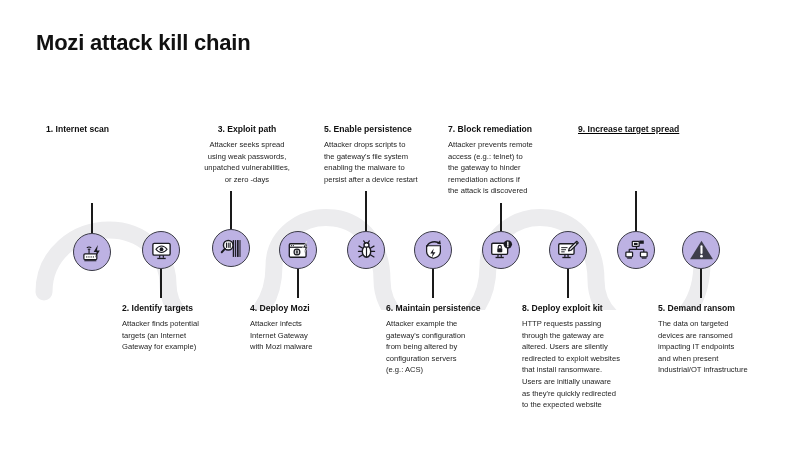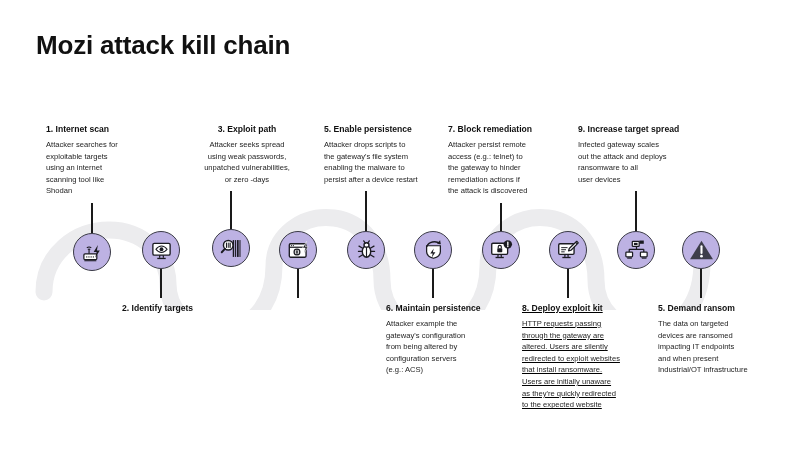--- a/index.html
+++ b/index.html
@@ -12,21 +12,21 @@
   #page {
     position: relative;
     width: 800px; height: 450px;
     background: #ffffff;
   }
 
   
   #title {
     position: absolute;
     left: 36px; top: 30px;
-    font-size: 26px;
+    font-size: 22px;
     font-weight: 700;
     letter-spacing: -0.2px;
     color: #111111;
     white-space: nowrap;
   }
 
   
   #wave-layer {
     position: absolute;
     left: 0; top: 200px;
@@ -117,40 +117,38 @@
       <path d="M8.4 13.2 L8.4 8.6" stroke="#1b1b22" stroke-width="1.2"></path>
       <path d="M6.1 7.2 a3.2 3.2 0 0 1 4.6 0" fill="none" stroke="#1b1b22" stroke-width="1.1"></path>
       <path d="M7.2 9 a1.7 1.7 0 0 1 2.4 0" fill="none" stroke="#1b1b22" stroke-width="1.1"></path>
       <path d="M17.6 4.2 L13.2 11.6 L16.3 11.6 L14.8 17.6 L19.6 10 L16.6 10 Z" fill="#1b1b22"></path>
       <path d="M3.5 20.6 L16 20.6" stroke="#1b1b22" stroke-width="1.1"></path>
     </svg>
         </span>
       </div>
       <div class="txtblk" style="left: 46px; width: 128px; top: 124px;">
         <div class="step-title">1. Internet scan</div>
-        <div class="step-body">Attacker searches for
-exploitable targets
-using an internet
-scanning tool like
-Shodan</div>
       </div>
       <div class="stem" style="left: 160.3px; top: 269px; height: 29px;"></div>
       <div class="node" style="left: 142px; top: 231px;">
         <span style="display: flex;">
     <svg width="23" height="23" viewBox="0 0 24 24">
       <rect x="3" y="4.5" width="18" height="12.4" rx="1.4" fill="#fff" stroke="#1b1b22" stroke-width="1.4"></rect>
       <path d="M6.2 10.7 C8 8.2, 10 7.3, 12 7.3 C14 7.3, 16 8.2, 17.8 10.7 C16 13.2, 14 14.1, 12 14.1 C10 14.1, 8 13.2, 6.2 10.7 Z" fill="none" stroke="#1b1b22" stroke-width="1.2"></path>
       <circle cx="12" cy="10.7" r="2" fill="#1b1b22"></circle>
       <path d="M10.2 16.9 L10 19.6 M14 19.6 L13.8 16.9" stroke="#1b1b22" stroke-width="1.3"></path>
       <path d="M7.6 20.3 L16.4 20.3" stroke="#1b1b22" stroke-width="1.4"></path>
     </svg>
         </span>
       </div>
       <div class="txtblk" style="left: 122px; width: 120px; top: 303px;">
         <div class="step-title">2. Identify targets</div>
+        <div class="step-body">Attacker finds potential
+targets (an Internet
+Gateway for example)</div>
       </div>
       <div class="stem" style="left: 230.3px; top: 191.4px; height: 37.6px;"></div>
       <div class="node" style="left: 212px; top: 229px;">
         <span style="display: flex;">
     <svg width="23" height="23" viewBox="0 0 24 24">
       <rect x="13.3" y="3.2" width="1.5" height="17.6" fill="#1b1b22"></rect>
       <rect x="15.7" y="3.2" width="1.1" height="17.6" fill="#1b1b22"></rect>
       <rect x="17.7" y="3.2" width="1.8" height="17.6" fill="#1b1b22"></rect>
       <rect x="20.3" y="3.2" width="1.1" height="17.6" fill="#1b1b22"></rect>
       <circle cx="8.6" cy="8.6" r="5" fill="#fff" stroke="#1b1b22" stroke-width="1.5"></circle>
@@ -175,20 +173,26 @@
       <rect x="2.4" y="5" width="17.5" height="14" rx="1.2" fill="#fff" stroke="#1b1b22" stroke-width="1.4"></rect>
       <path d="M2.4 8.6 L19.9 8.6" stroke="#1b1b22" stroke-width="1.3"></path>
       <circle cx="4.6" cy="6.8" r="0.65" fill="#1b1b22"></circle>
             <circle cx="6.6" cy="6.8" r="0.65" fill="#1b1b22"></circle>
       <circle cx="10.4" cy="13.6" r="3" fill="none" stroke="#1b1b22" stroke-width="1.3"></circle>
       <path d="M10.4 11.4 L10.4 15.8 M9 13.6 L11.8 13.6" stroke="#1b1b22" stroke-width="1.1"></path>
       <path d="M20.4 2.6 L16.2 9.4 L19 9.4 L17.7 14.8 L22 8.1 L19.3 8.1 Z" fill="#1b1b22" stroke="#fff" stroke-width="0.6"></path>
     </svg>
         </span>
       </div>
+      <div class="txtblk" style="left: 250px; width: 120px; top: 303px;">
+        <div class="step-title">4. Deploy Mozi</div>
+        <div class="step-body">Attacker infects
+Internet Gateway
+with Mozi malware</div>
+      </div>
       <div class="stem" style="left: 365.3px; top: 191.4px; height: 39.6px;"></div>
       <div class="node" style="left: 347px; top: 231px;">
         <span style="display: flex;">
     <svg width="23" height="23" viewBox="0 0 24 24">
       <ellipse cx="12" cy="13" rx="4.4" ry="6" fill="#fff" stroke="#1b1b22" stroke-width="1.5"></ellipse>
       <path d="M12 7.3 L12 18.8" stroke="#1b1b22" stroke-width="1.2"></path>
       <ellipse cx="12" cy="6.2" rx="2.6" ry="2.3" fill="#fff" stroke="#1b1b22" stroke-width="1.4"></ellipse>
       <path d="M10.6 4.2 L9.1 1.9 M13.4 4.2 L14.9 1.9" stroke="#1b1b22" stroke-width="1.3" stroke-linecap="round"></path>
       <path d="M7.6 9.4 L4.2 7.4 M7.3 13 L3.6 13 M7.6 16.6 L4.2 18.7" stroke="#1b1b22" stroke-width="1.3" stroke-linecap="round"></path>
       <path d="M16.4 9.4 L19.8 7.4 M16.7 13 L20.4 13 M16.4 16.6 L19.8 18.7" stroke="#1b1b22" stroke-width="1.3" stroke-linecap="round"></path>
@@ -231,40 +235,40 @@
       <path d="M8.5 16 L8.2 18.6 M11.9 18.6 L11.6 16" stroke="#1b1b22" stroke-width="1.3"></path>
       <path d="M5.8 19.3 L14.4 19.3" stroke="#1b1b22" stroke-width="1.4"></path>
       <circle cx="18.6" cy="5.6" r="4.4" fill="#1b1b22"></circle>
       <path d="M18.6 3.2 L18.6 6.4" stroke="#fff" stroke-width="1.4" stroke-linecap="round"></path>
       <circle cx="18.6" cy="7.8" r="0.8" fill="#fff"></circle>
     </svg>
         </span>
       </div>
       <div class="txtblk" style="left: 448px; width: 122px; top: 124px;">
         <div class="step-title">7. Block remediation</div>
-        <div class="step-body">Attacker persist remote
+        <div class="step-body">Attacker prevents remote
 access (e.g.: telnet) to
 the gateway to hinder
 remediation actions if
 the attack is discovered</div>
       </div>
       <div class="stem" style="left: 567.3px; top: 269px; height: 29px;"></div>
       <div class="node" style="left: 549px; top: 231px;">
         <span style="display: flex;">
     <svg width="23" height="23" viewBox="0 0 24 24">
       <rect x="1.8" y="5" width="16" height="11" rx="1.2" fill="#fff" stroke="#1b1b22" stroke-width="1.4"></rect>
       <path d="M4.4 9 L11 9 M4.4 11.2 L9.4 11.2 M4.4 13.4 L8 13.4" stroke="#1b1b22" stroke-width="1"></path>
       <path d="M8.4 16 L8.1 18.6 M11.7 18.6 L11.4 16" stroke="#1b1b22" stroke-width="1.3"></path>
       <path d="M5.6 19.3 L14.2 19.3" stroke="#1b1b22" stroke-width="1.4"></path>
       <path d="M20.6 2.4 L22.2 4 L14.6 11.7 L12 12.4 L12.8 9.9 Z" fill="#fff" stroke="#1b1b22" stroke-width="1.3" stroke-linejoin="round"></path>
       <path d="M19.4 3.6 L21 5.2" stroke="#1b1b22" stroke-width="1.1"></path>
     </svg>
         </span>
       </div>
-      <div class="txtblk" style="left: 522px; width: 130px; top: 303px; text-decoration: underline;">
+      <div class="txtblk" style="left: 522px; width: 130px; top: 303px;">
         <div class="step-title">8. Deploy exploit kit</div>
         <div class="step-body">HTTP requests passing
 through the gateway are
 altered. Users are silently
 redirected to exploit websites
 that install ransomware.
 Users are initially unaware
 as they're quickly redirected
 to the expected website</div>
       </div>
@@ -276,26 +280,22 @@
       <rect x="9.3" y="4" width="3.8" height="2.3" fill="#1b1b22"></rect>
       <path d="M15 1.6 L19.6 1.6 L19.6 5 L15 5" fill="#1b1b22"></path>
       <path d="M12 7.8 L12 10.8 M4.4 10.8 L19.6 10.8 M4.4 10.8 L4.4 13.6 M19.6 10.8 L19.6 13.6" stroke="#1b1b22" stroke-width="1.3"></path>
       <rect x="0.9" y="13.6" width="7" height="5" rx="0.8" fill="#fff" stroke="#1b1b22" stroke-width="1.3"></rect>
       <path d="M2.3 19.9 L7.2 19.9" stroke="#1b1b22" stroke-width="1.3"></path>
       <rect x="16.1" y="13.6" width="7" height="5" rx="0.8" fill="#fff" stroke="#1b1b22" stroke-width="1.3"></rect>
       <path d="M17.5 19.9 L22.4 19.9" stroke="#1b1b22" stroke-width="1.3"></path>
     </svg>
         </span>
       </div>
-      <div class="txtblk" style="left: 578px; width: 128px; top: 124px;">
+      <div class="txtblk" style="left: 578px; width: 128px; top: 124px; text-decoration: underline;">
         <div class="step-title">9. Increase target spread</div>
-        <div class="step-body">Infected gateway scales
-out the attack and deploys
-ransomware to all
-user devices</div>
       </div>
       <div class="stem" style="left: 700.3px; top: 269px; height: 29px;"></div>
       <div class="node" style="left: 682px; top: 231px;">
         <span style="display: flex;">
     <svg width="25" height="25" viewBox="0 0 24 24">
       <path d="M12 2.6 L23 20.4 L1 20.4 Z" fill="#3d3d4a"></path>
       <path d="M12 8 L12 14.4" stroke="#fff" stroke-width="2" stroke-linecap="round"></path>
       <circle cx="12" cy="17.4" r="1.3" fill="#fff"></circle>
     </svg>
         </span>

